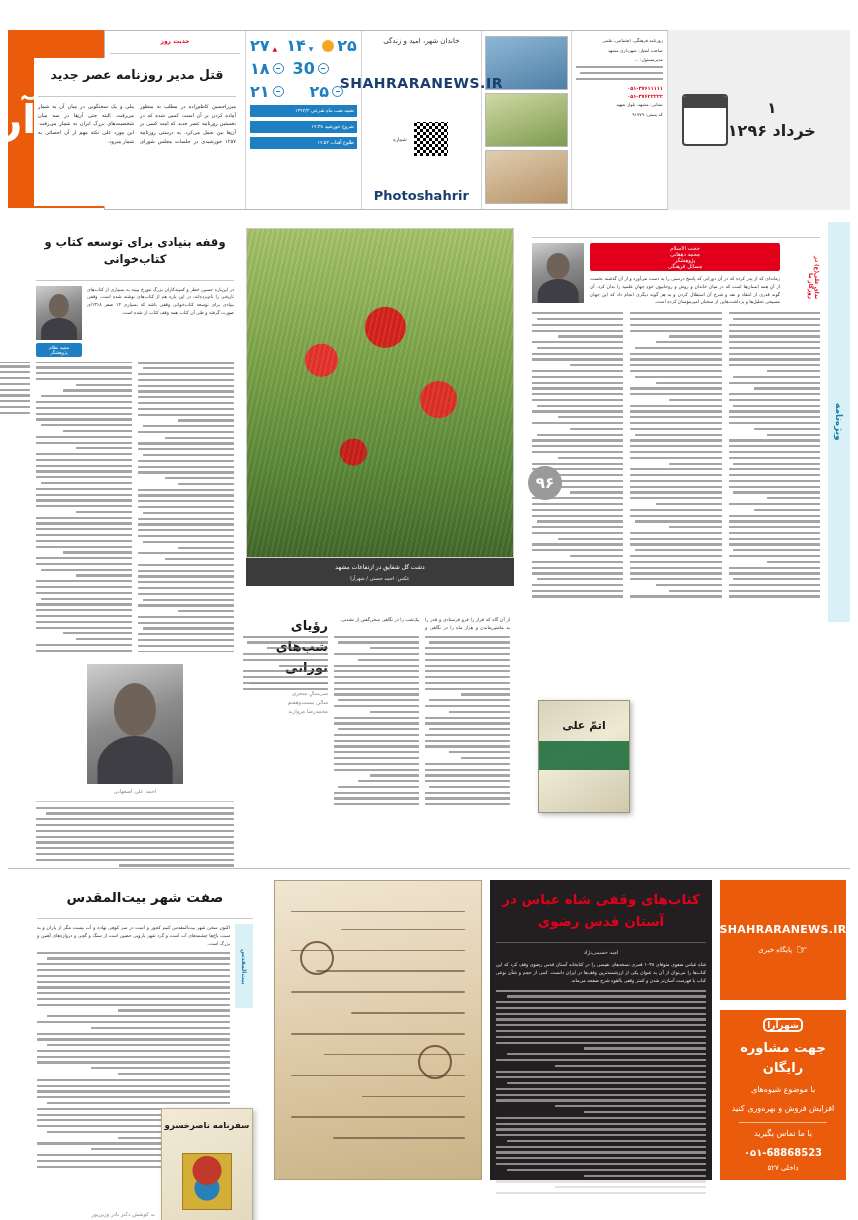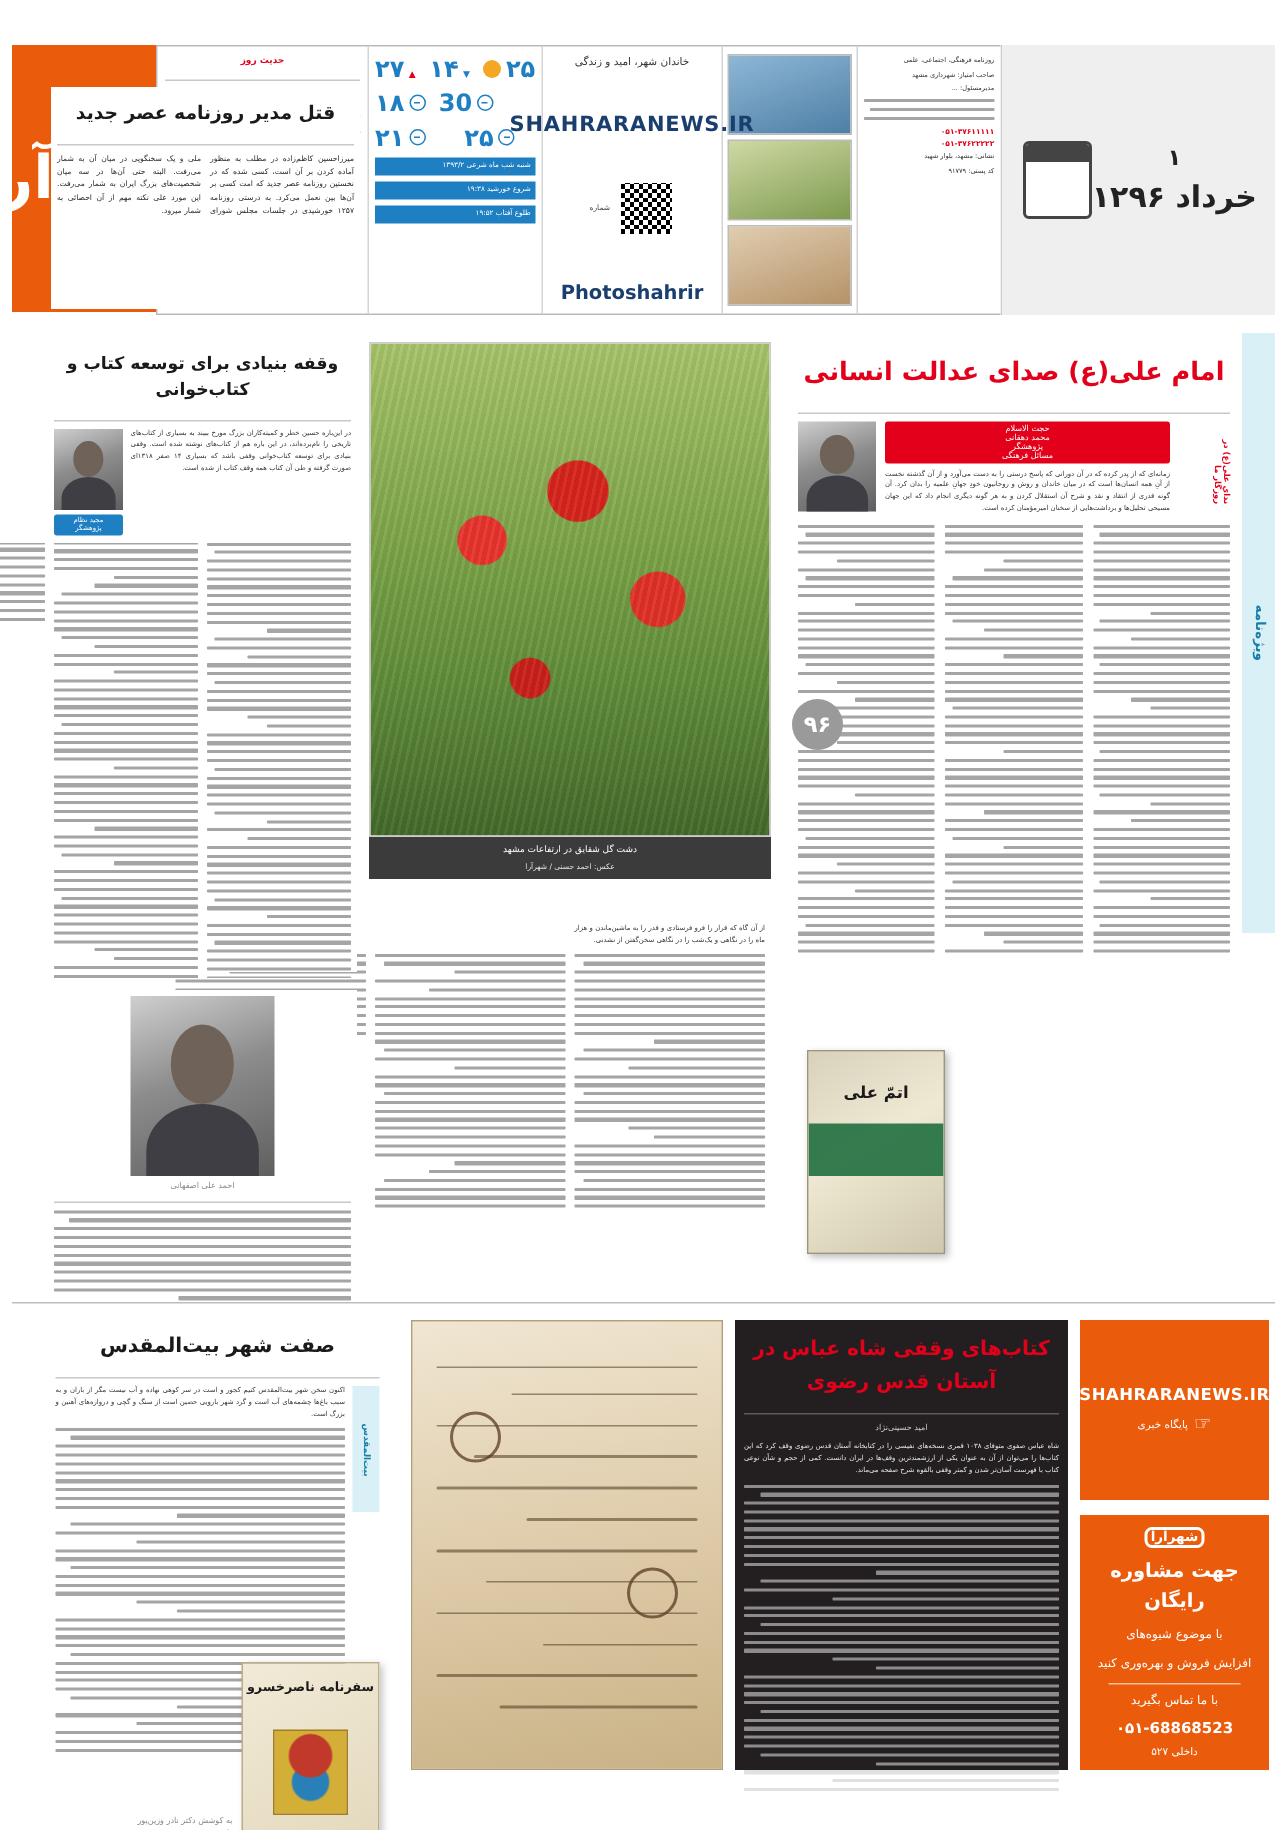--- a/index.html
+++ b/index.html
@@ -68,21 +68,21 @@
     content: "";
     position: absolute; top: 0; left: 0; right: 0;
     height: 12px; background: #444;
     border-radius: 2px 2px 0 0;
   }
   .cal-date {
     text-align: center;
     font-size: 15px; font-weight: bold; color: #222;
     line-height: 1.5;
   }
-  .cal-date .y { font-size: 20px; }
+  .cal-date .y { font-size: 16px; }
 
   
   .panel { position: absolute; background: #fff; }
   .hline { height: 1px; background: #c8c8c8; width: 100%; margin: 5px 0; }
 
   .headline-red {
     color: #e2001a;
     font-weight: bold;
     text-align: center;
     line-height: 1.5;
@@ -387,21 +387,20 @@
     <span>ویژه‌نامه</span>
   </div>
 
   <div class="panel" style="top:58px;right:618px;width:206px;height:148px;padding:4px;">
     <div class="headline-dark" style="font-size:12.5px;padding:4px 2px 6px;">قتل مدیر روزنامه عصر جدید</div>
     <div class="hline"></div>
     <div class="body-text" style="font-size:5.1px;column-count:2;column-gap:6px;">میرزاحسین کاظم‌زاده در مطلب به منظور آماده کردن بر آن است، کسی شده که در نخستین روزنامه عصر جدید که امت کسی بر آن‌ها بین نعمل می‌کرد. به درستی روزنامه ۱۲۵۷ خورشیدی در جلسات مجلس شورای ملی و یک سخنگویی در میان آن به شمار می‌رفت. البته حتی آن‌ها در سه میان شخصیت‌های بزرگ ایران به شمار می‌رفت. این مورد علی نکته مهم از آن احصائی به شمار میرود.</div>
   </div>
 
   <div class="panel" style="top:228px;right:34px;width:296px;height:630px;padding:4px;">
-    <div class="headline-red" style="font-size:17px;padding:4px 2px 8px;">امام علی(ع) صدای عدالت انسانی</div>
     <div class="hline"></div>
 
     <div style="display:flex;flex-direction:row-reverse;gap:6px;margin-top:5px;">
       <div class="portrait" style="width:52px;height:60px;flex-shrink:0;"></div>
       <div style="flex:1;">
         <div class="author-tag" style="margin-bottom:4px;white-space:pre-line;">حجت الاسلام
 محمد دهقانی
 پژوهشگر
 مسائل فرهنگی</div>
         <div class="tiny-text">زمانه‌ای که از پدر کرده که در آن دورانی که پاسخ درستی را به دست می‌آورد و از آن گذشته نخست از آنِ همه انسان‌ها است که در میان خاندان و روش و روحانیون خودِ جهانِ علمیه را بدان کرد. آن گونه قدری از انتقاد و نقد و شرح آن استقلال کردن و به هر گونه دیگری انجام داد که این جهان مسیحی تحلیل‌ها و برداشت‌هایی از سخنان امیرمؤمنان کرده است.</div>
@@ -558,37 +557,44 @@
         <i></i>
         <i></i>
         <i></i>
         <i></i>
         <i></i>
         <i></i>
         <i></i>
     </div>
   </div>
 
-  <div class="book" style="position:absolute;top:700px;right:228px;width:92px;height:136px;">
+  <div class="book" style="position:absolute;top:700px;right:228px;width:92px;height:113px;">
     <div class="ttl">اتمّ علی</div>
     <div class="band"></div>
   </div>
 
   <div class="panel" style="top:228px;right:344px;width:268px;height:370px;padding:0;">
     <div class="photo-poppy" style="width:100%;height:330px;border:1px solid #ccc;"></div>
     <div class="photo-cap">
       <span>دشت گل شقایق در ارتفاعات مشهد</span>
       <div style="font-size:5px;opacity:.85;margin-top:2px;">عکس: احمد حسنی / شهرآرا</div>
     </div>
   </div>
 
   <div class="circle-num" style="position:absolute;top:466px;right:296px;">۹۶</div>
 
   <div class="panel" style="top:612px;right:344px;width:268px;height:250px;padding:4px;">
     <div style="display:flex;flex-direction:row-reverse;gap:6px;">
+      <div style="width:78px;flex-shrink:0;">
+        <div class="headline-dark" style="font-size:13px;line-height:1.6;text-align:right;">رؤیای شب‌های نورانی</div>
+        <div class="hline"></div>
+        <div class="byline" style="text-align:right;white-space:pre-line;">سی‌سالِ منجری
+سالن بیست‌وهفتم
+محمدرضا مروارید</div>
+      </div>
       <div style="flex:1;">
         <div class="tiny-text" style="column-count:2;column-gap:6px;">از آن گاه که قرار را فرو فرستادی و قدر را به ماشین‌ماندن و هزار ماه را در نگاهی و یک‌شب را در نگاهی سخن‌گفتن از نشدنی.</div>
         <div class="faux" style="column-count:2;column-gap:6px;margin-top:4px;height:170px;">
           <i></i>
             <i></i>
             <i></i>
             <i></i>
             <i></i>
             <i></i>
             <i></i>

